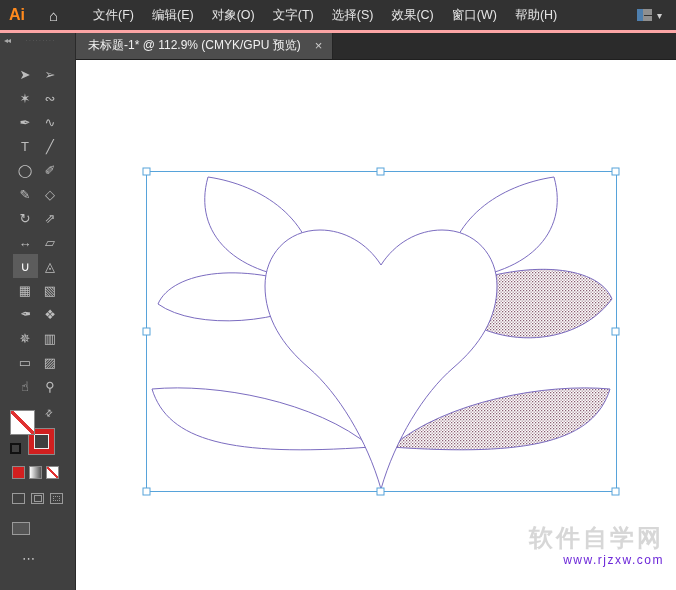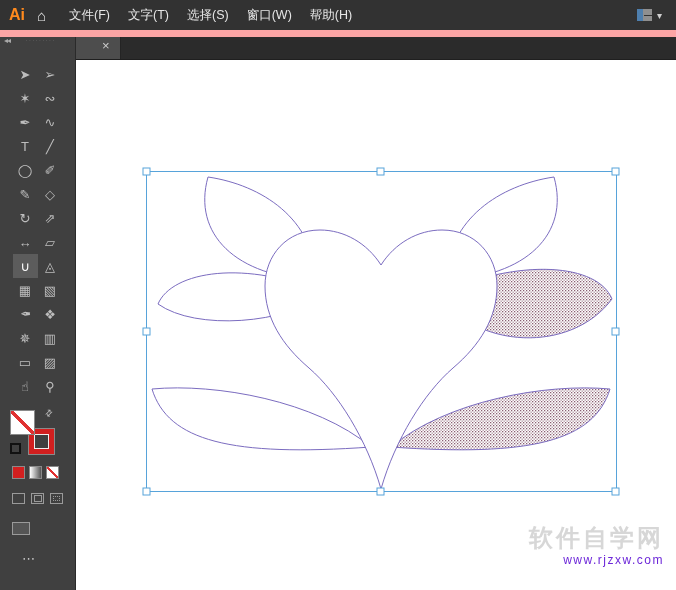--- a/index.html
+++ b/index.html
@@ -6,22 +6,23 @@
   body{
     width:676px;height:590px;overflow:hidden;position:relative;
     font-family:"Liberation Sans","DejaVu Sans",sans-serif;
     background:#3a3a3a;
     -webkit-font-smoothing:antialiased;
   }
   
   .menubar{
     position:absolute;top:0;left:0;right:0;height:30px;
     background:#323232;display:flex;align-items:center;
-    color:#e6e6e6;font-size:12.5px;border-bottom:7px solid #fca5a5;
+    color:#e6e6e6;font-size:12.5px;border-bottom:3px solid #fca5a5;
     z-index:5;
+    gap:12px;
   }
   .logo{font-weight:bold;font-size:16px;padding:0 10px 0 9px;letter-spacing:0;}
   .home{font-size:15px;color:#eaeaea;padding:0 14px 0 2px;}
   .menu-item{padding:0 9px;height:30px;line-height:30px;cursor:default;}
   .workspace{margin-left:auto;display:flex;align-items:center;gap:5px;padding:0 14px;}
   .ws-icon{display:inline-block;width:15px;height:12px;position:relative;background:#8f8f8f;}
   .ws-icon:before{content:"";position:absolute;left:0;top:0;width:6px;height:12px;background:#4e7fae;}
   .ws-icon:after{content:"";position:absolute;left:7px;top:6px;right:0;height:1px;background:#323232;}
   .ws-caret{color:#cfcfcf;font-size:10px;}
   
@@ -93,33 +94,37 @@
   .sel-handle{fill:#ffffff;}
 </style>
 </head>
 <body>
 
 <div class="menubar">
   <span class="logo" style="color: rgb(255, 138, 29);">Ai</span>
   <span class="home">⌂</span>
   <div style="display:flex;">
       <div class="menu-item">文件(F)</div>
+      <div class="menu-item">编辑(E)</div>
+      <div class="menu-item">对象(O)</div>
       <div class="menu-item">文字(T)</div>
       <div class="menu-item">选择(S)</div>
+      <div class="menu-item">效果(C)</div>
       <div class="menu-item">窗口(W)</div>
       <div class="menu-item">帮助(H)</div>
     </div>
   <div class="workspace">
     <span class="ws-icon"></span>
     <span class="ws-caret">▾</span>
   </div>
 </div>
 
 <div class="tabbar">
   <div class="doc-tab">
+    <span>未标题-1* @ 112.9% (CMYK/GPU 预览)</span>
     <span class="tab-close">×</span>
   </div>
 </div>
 
 <div class="toolpanel">
   <div class="panel-head">
     <span class="collapse">◂◂</span>
     <span class="grip">·········</span>
   </div>
   <div class="tools">

